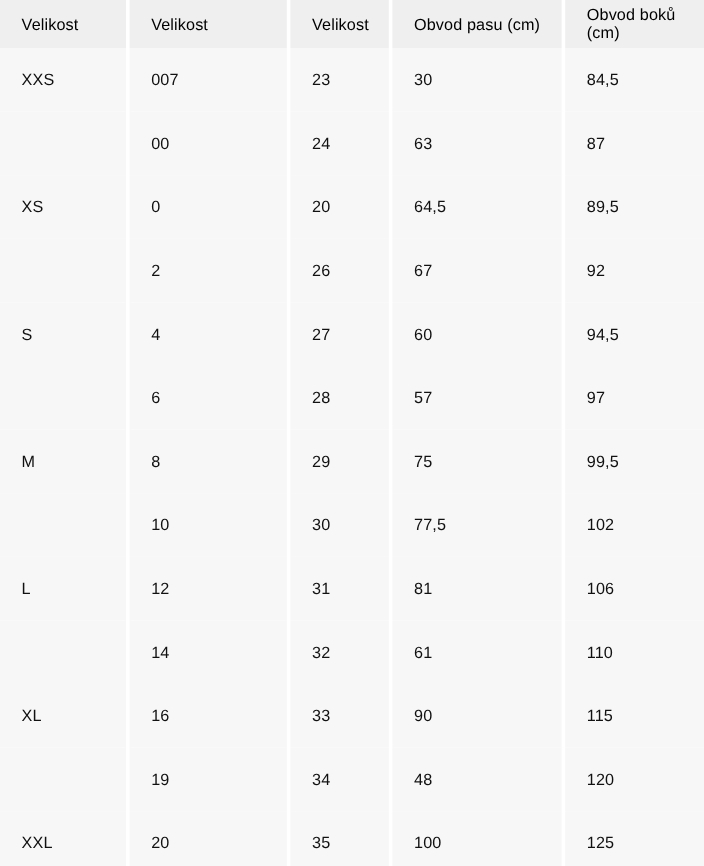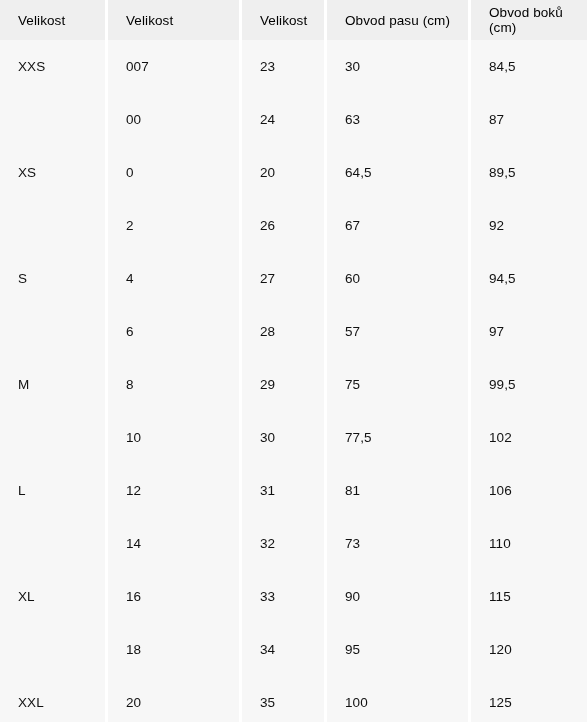--- a/index.html
+++ b/index.html
@@ -135,35 +135,35 @@
         <td>L</td>
         <td>12</td>
         <td>31</td>
         <td>81</td>
         <td>106</td>
       </tr>
       <tr>
         <td></td>
         <td>14</td>
         <td>32</td>
-        <td>73</td>
+        <td>61</td>
         <td>110</td>
       </tr>
       <tr>
         <td>XL</td>
         <td>16</td>
         <td>33</td>
         <td>90</td>
         <td>115</td>
       </tr>
       <tr>
         <td></td>
-        <td>18</td>
+        <td>19</td>
         <td>34</td>
-        <td>95</td>
+        <td>48</td>
         <td>120</td>
       </tr>
       <tr>
         <td>XXL</td>
         <td>20</td>
         <td>35</td>
         <td>100</td>
         <td>125</td>
       </tr>
     </tbody>

